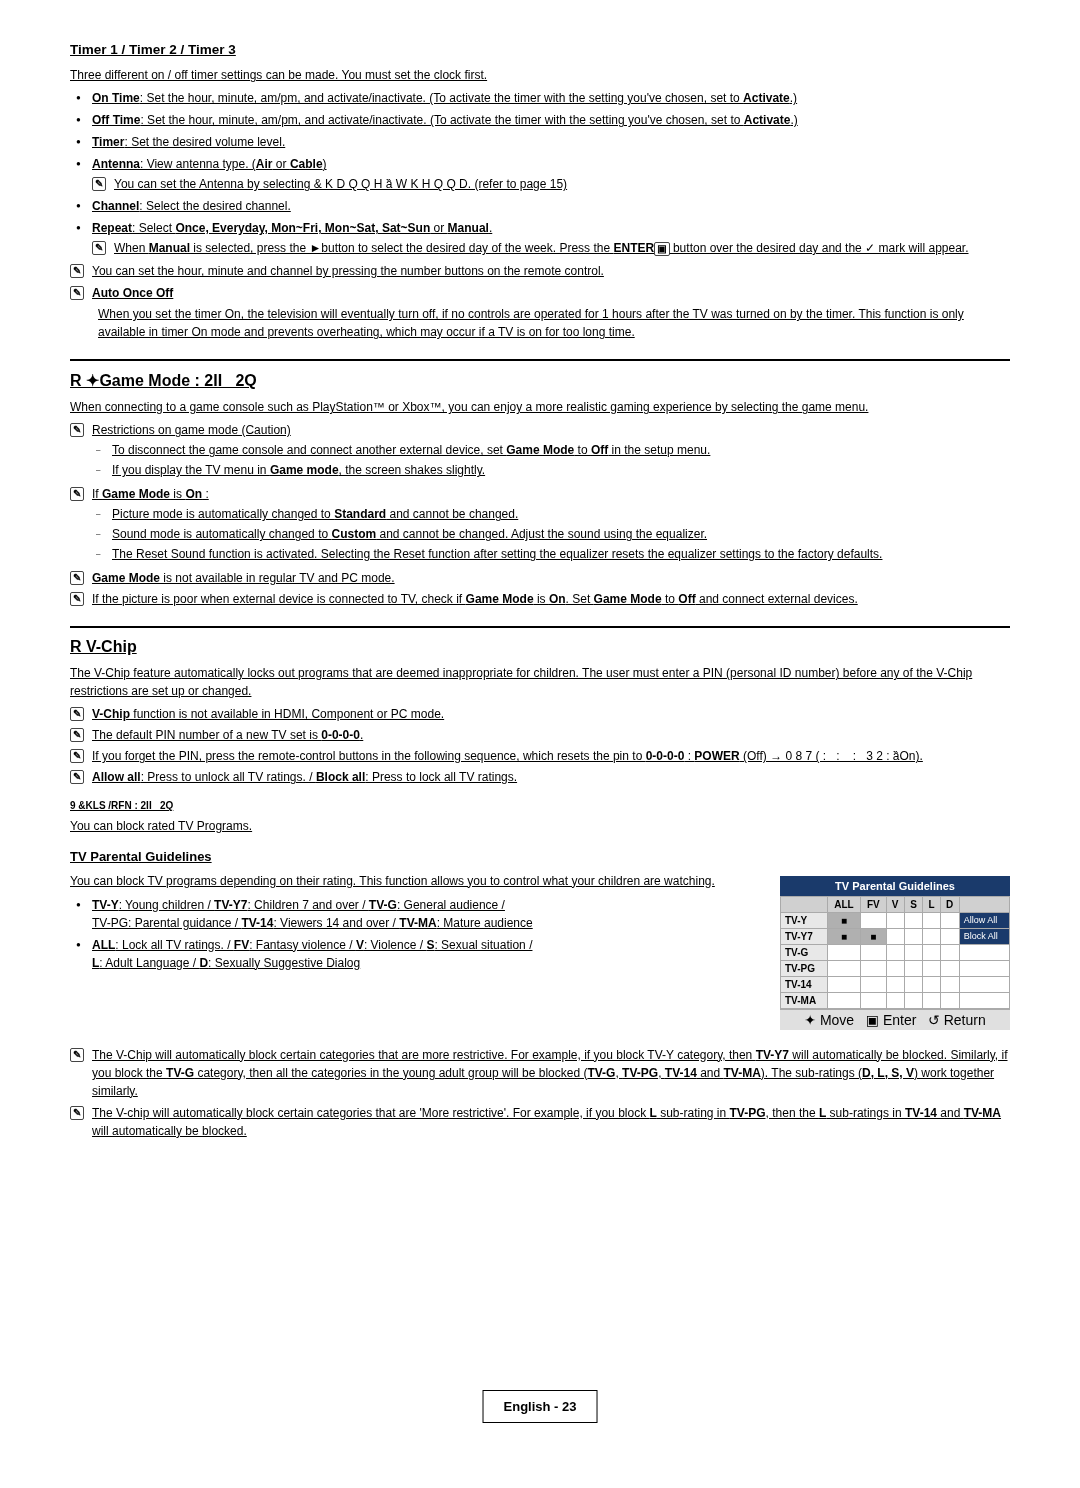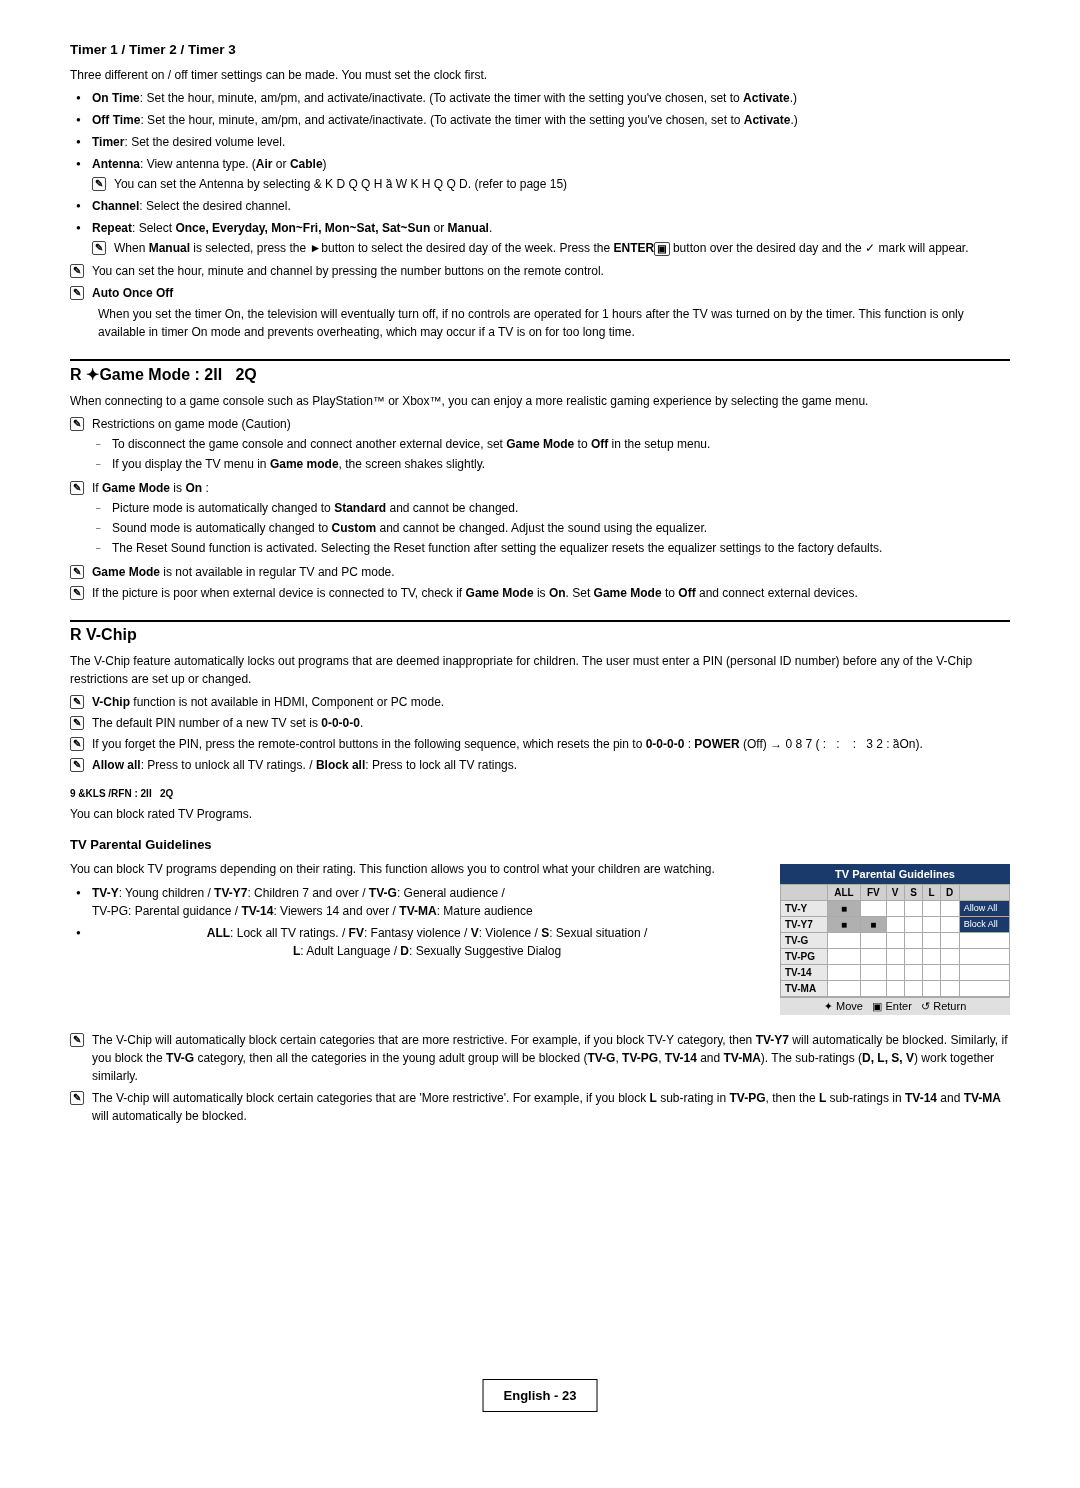--- a/index.html
+++ b/index.html
@@ -15,21 +15,21 @@
     .section-title {
       font-size: 13.5px;
       font-weight: bold;
       margin-bottom: 6px;
     }
     .section-heading {
       font-size: 16px;
       font-weight: bold;
       margin: 18px 0 8px 0;
       border-top: 2px solid #000;
-      padding-top: 4px;
+      padding-top: 10px;
     }
     .subsection-heading {
       font-size: 13px;
       font-weight: bold;
       margin: 12px 0 5px 0;
     }
     p {
       margin-bottom: 5px;
       line-height: 1.5;
     }
@@ -70,27 +70,28 @@
     .bold { font-weight: bold; }
     .footer {
       text-align: center;
       margin-top: 30px;
       padding: 8px 20px;
       border: 1px solid #000;
       display: inline-block;
       font-weight: bold;
       font-size: 13px;
       position: absolute;
-      bottom: 36px;
+      bottom: 25px;
       left: 50%;
       transform: translateX(-50%);
     }
     .page-wrapper {
       position: relative;
       min-height: 1408px;
+      text-decoration: underline;
     }
     .tv-parental-table-wrapper {
       float: right;
       margin-left: 18px;
       margin-top: 4px;
       margin-bottom: 10px;
     }
     .tv-parental-table {
       border: 1px solid #999;
       font-size: 10px;
@@ -120,21 +121,21 @@
       background: #e8e8e8;
     }
     .tv-parental-table td.checked {
       background: #b0b0b0;
     }
     .tv-parental-table td.empty {
       background: #fff;
     }
     .tv-parental-footer {
       background: #e0e0e0;
-      font-size: 11px;
+      font-size: 14px;
       padding: 2px 4px;
       text-align: center;
       border-top: 1px solid #aaa;
     }
     .clearfix::after {
       content: "";
       display: table;
       clear: both;
     }
     .note-row {
@@ -350,21 +351,21 @@
           ✦ Move &nbsp; ▣ Enter &nbsp; ↺ Return
         </div>
       </div>
 
       <p>You can block TV programs depending on their rating. This function allows you to control what your children are watching.</p>
       <ul style="margin-top:6px;">
         <li>
           <span class="bold">TV-Y</span>: Young children / <span class="bold">TV-Y7</span>: Children 7 and over / <span class="bold">TV-G</span>: General audience /<br>
           TV-PG: Parental guidance / <span class="bold">TV-14</span>: Viewers 14 and over / <span class="bold">TV-MA</span>: Mature audience
         </li>
-        <li style="margin-top:0;text-align:center;">
+        <li style="margin-top:0;">
           <span class="bold">ALL</span>: Lock all TV ratings. / <span class="bold">FV</span>: Fantasy violence / <span class="bold">V</span>: Violence / <span class="bold">S</span>: Sexual situation /<br>
           <span class="bold">L</span>: Adult Language / <span class="bold">D</span>: Sexually Suggestive Dialog
         </li>
       </ul>
     </div>
 
     <div class="note-row" style="margin-top:6px;">
       <span class="note-sym"><span class="small-box">✎</span></span>
       <span class="note-content">The V-Chip will automatically block certain categories that are more restrictive. For example, if you block TV-Y category, then <span class="bold">TV-Y7</span> will automatically be blocked. Similarly, if you block the <span class="bold">TV-G</span> category, then all the categories in the young adult group will be blocked (<span class="bold">TV-G</span>, <span class="bold">TV-PG</span>, <span class="bold">TV-14</span> and <span class="bold">TV-MA</span>). The sub-ratings (<span class="bold">D, L, S, V</span>) work together similarly.</span>
     </div>

